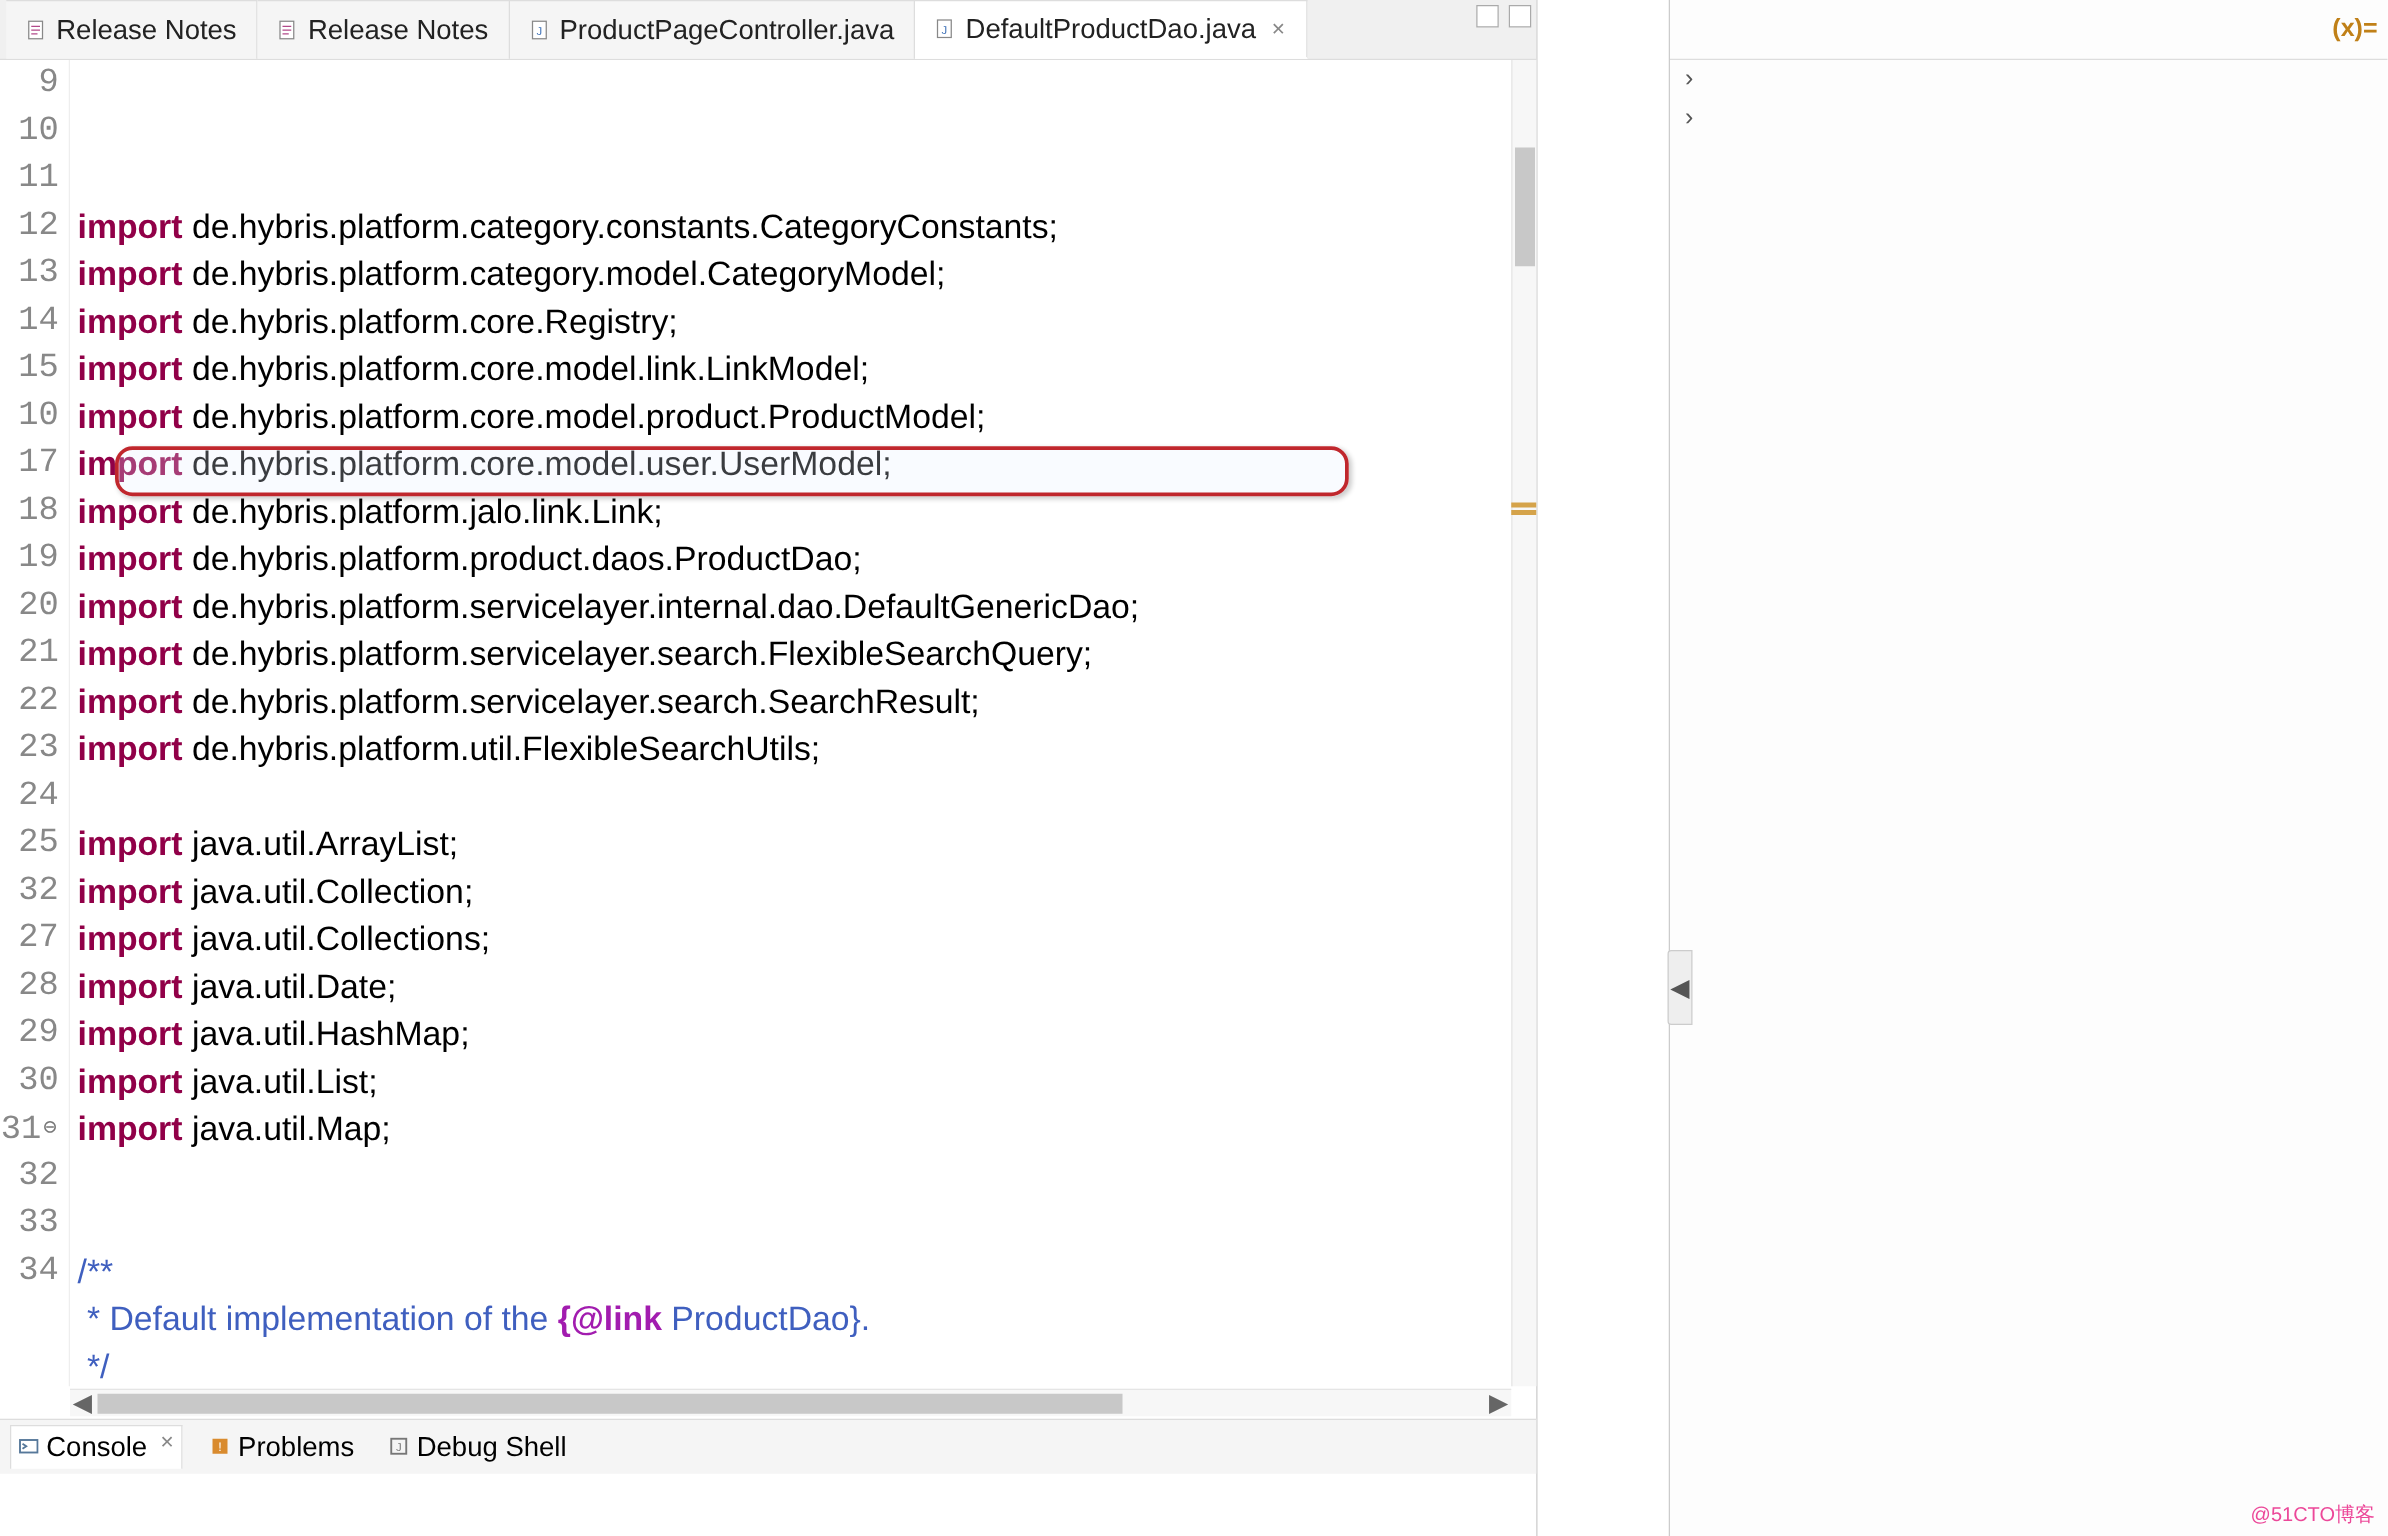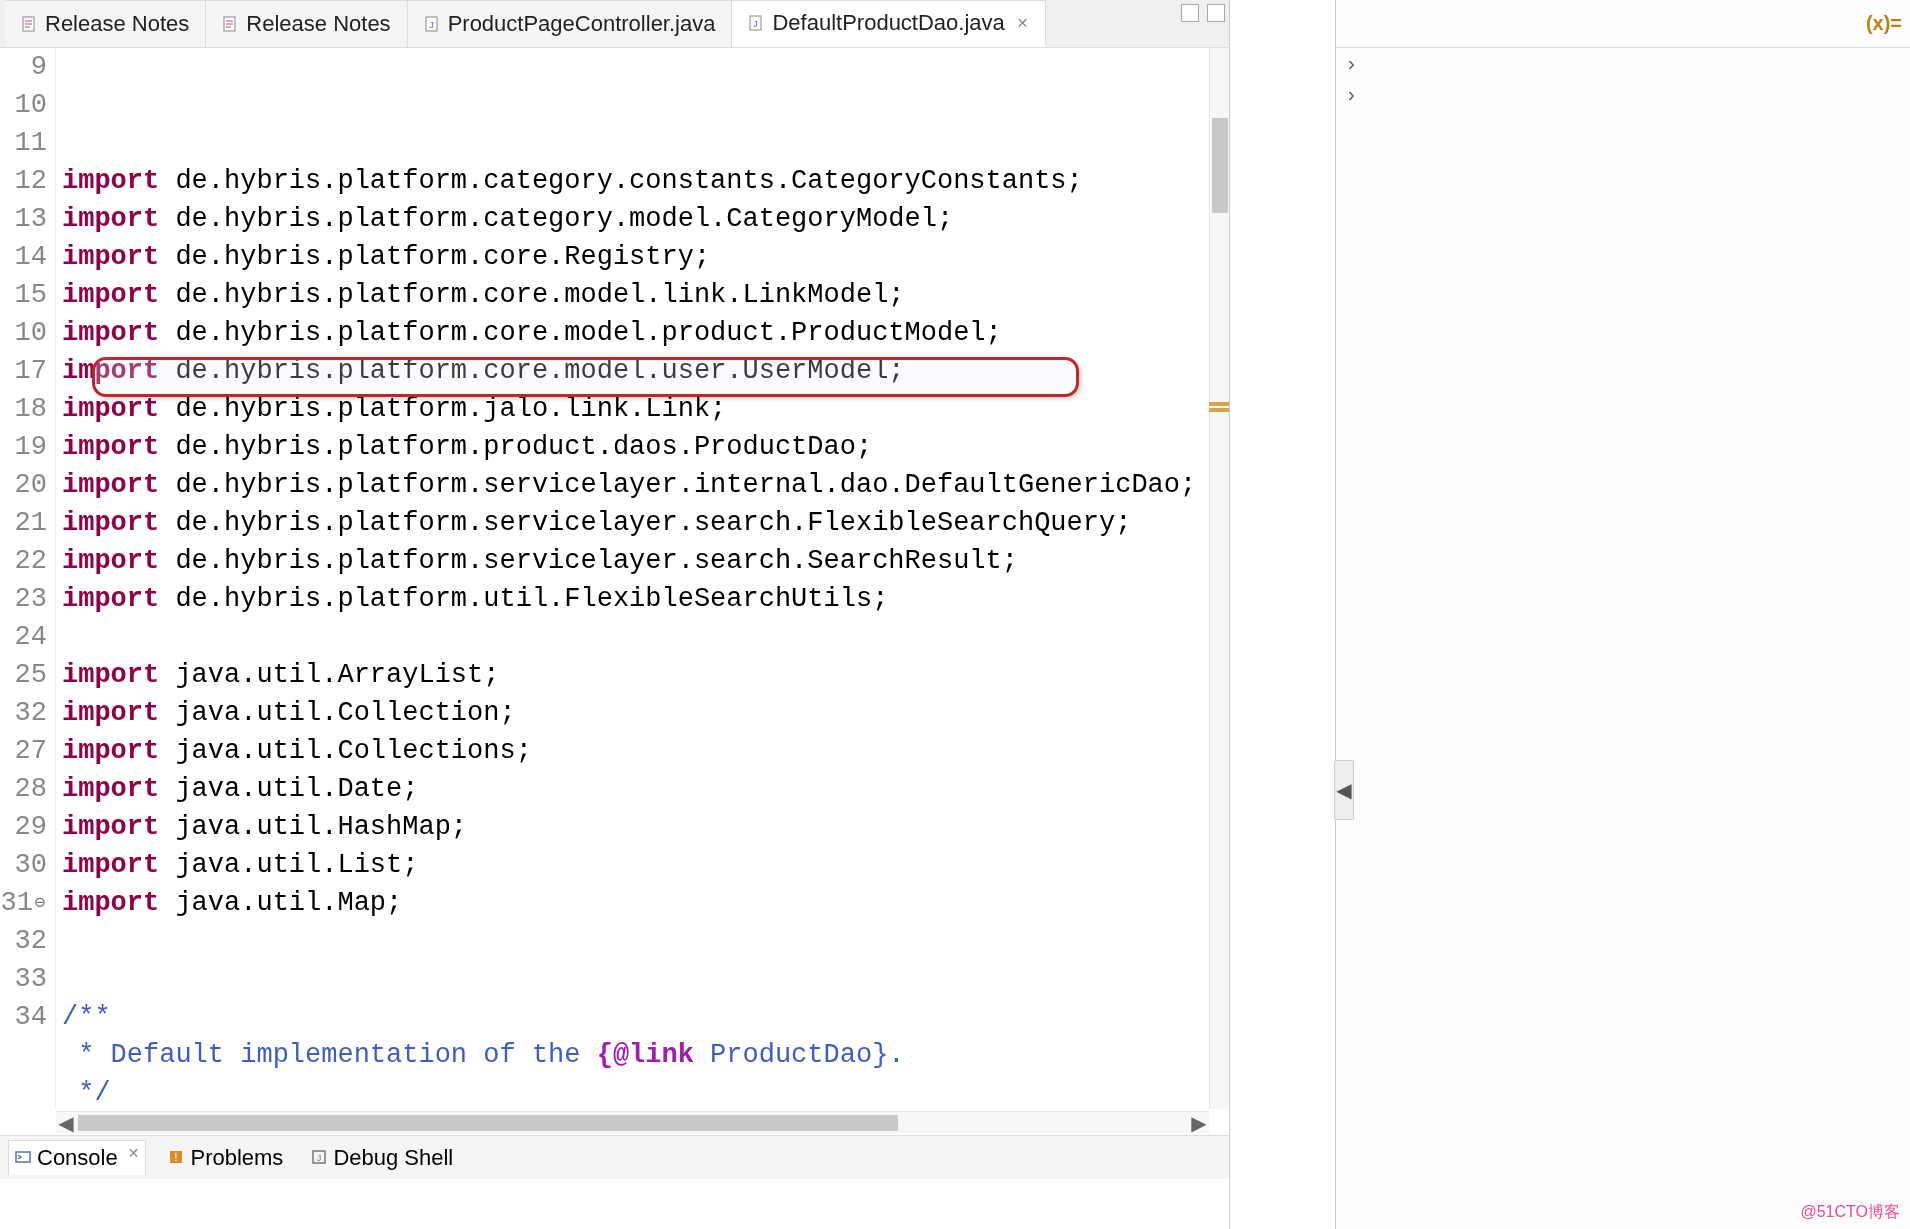--- a/index.html
+++ b/index.html
@@ -77,21 +77,21 @@
     font-family: Consolas, "Courier New", monospace;
     font-size: 27px;
     line-height: 38px;
     user-select: none;
     background: #fff;
     border-right: 1px solid #eee;
   }
   .gutter .ln { height: 38px; }
   .code {
     flex: 1;
-    font-family: Liberation Mono, monospace;
+    font-family: Liberation Sans, sans-serif;
     font-size: 27px;
     line-height: 38px;
     white-space: pre;
     padding-left: 6px;
     position: relative;
     overflow: hidden;
   }
   .codeline { height: 38px; }
   .kw { color: #910048; font-weight: bold; }
   .comment { color: #3f5fbf; }

